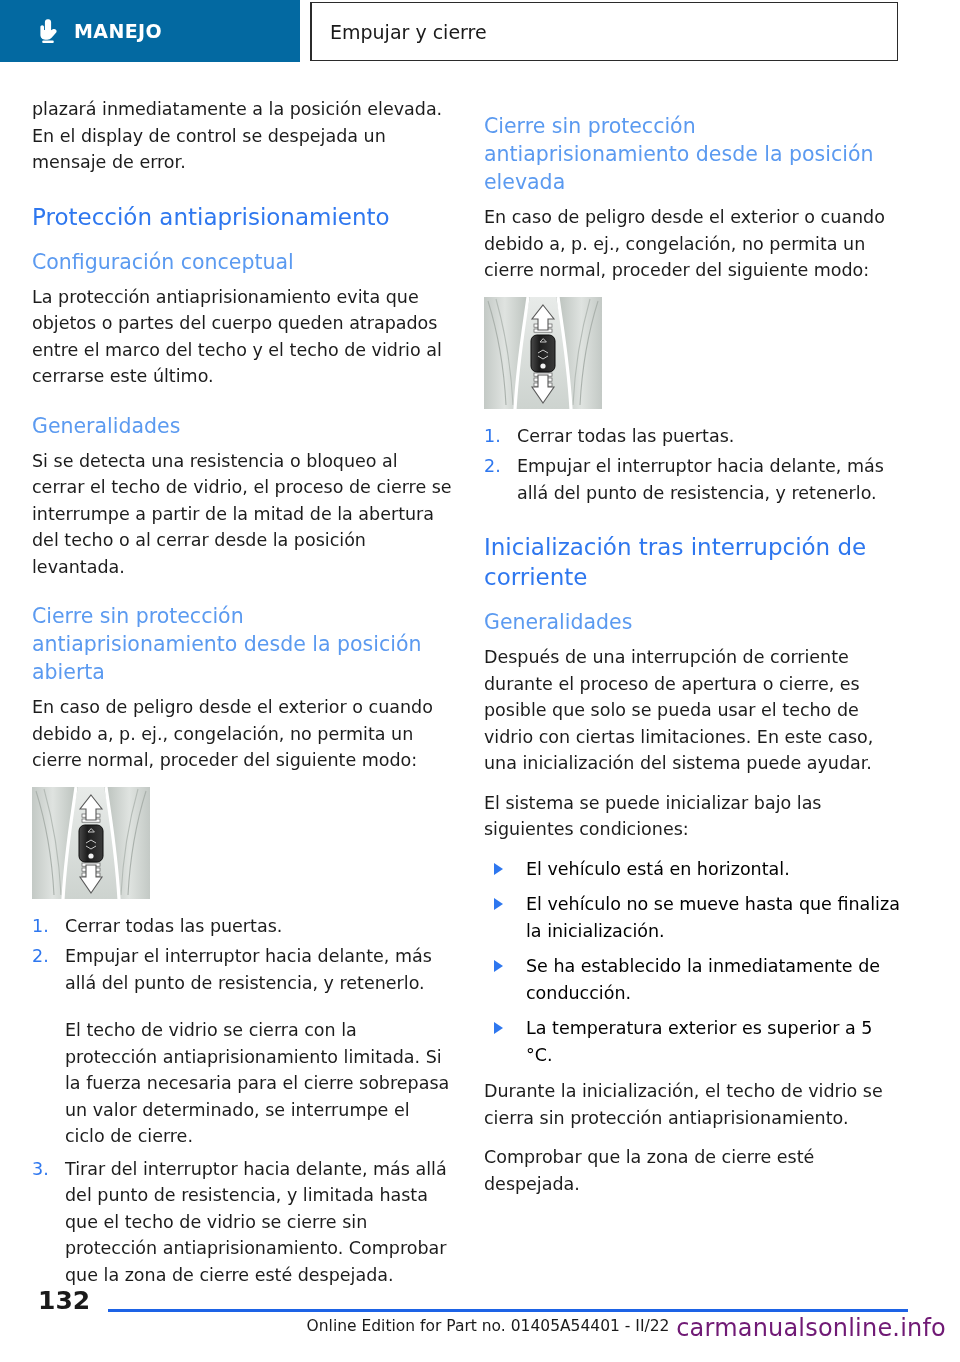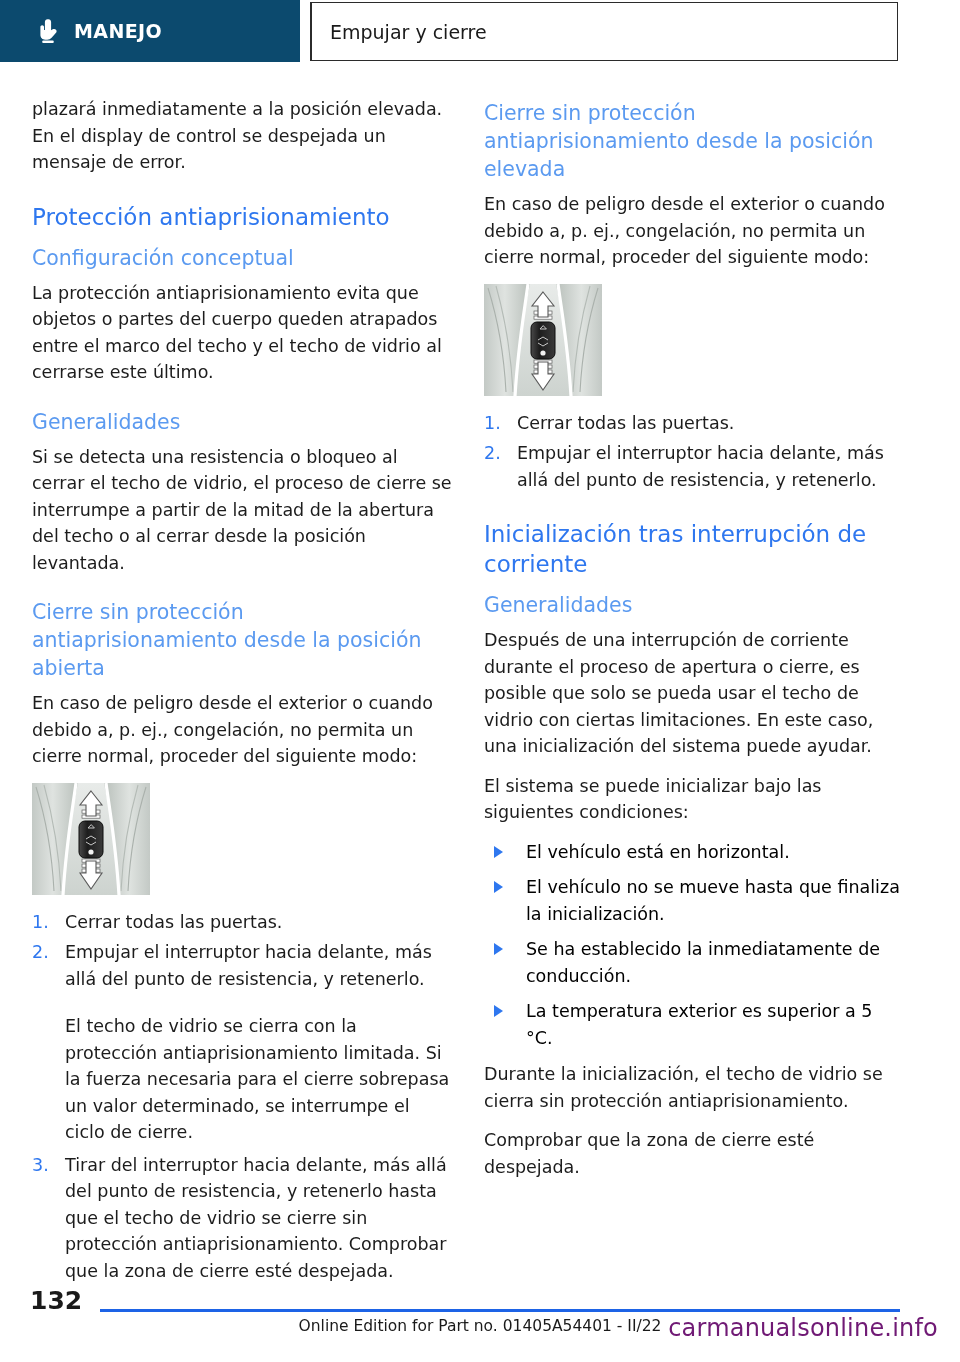--- a/index.html
+++ b/index.html
@@ -27,21 +27,21 @@
     width: 960px;
     height: 62px;
   }
 
   .header-tab {
     position: absolute;
     left: 0;
     top: 0;
     width: 300px;
     height: 62px;
-    background: #0c4a6e;
+    background: #0369a1;
     display: flex;
     align-items: center;
     padding-left: 38px;
   }
 
   .hand-icon {
     width: 22px;
     height: 26px;
     flex: 0 0 auto;
     margin-right: 14px;
@@ -103,21 +103,21 @@
   }
 
   h2.sub-title {
     color: #5b9af0;
     font-size: 20.5px;
     font-weight: normal;
     line-height: 28px;
     margin-top: 22px;
     margin-bottom: 8px;
   }
-  h2.sub-title.tight { margin-top: 3px; }
+  h2.sub-title.tight { margin-top: 16px; }
 
   p.body {
     font-size: 17.5px;
     line-height: 26.5px;
     color: #1c1c1c;
     margin-bottom: 13px;
   }
 
   
   .figure {
@@ -181,21 +181,21 @@
     width: 0;
     height: 0;
     border-left: 9px solid #2e77ef;
     border-top: 6px solid transparent;
     border-bottom: 6px solid transparent;
   }
 
   
   .footer {
     position: absolute;
-    left: 0;
+    left: 8px;
     bottom: 0;
     width: 952px;
     height: 90px;
   }
 
   .page-number {
     position: absolute;
     left: 30px;
     top: 14px;
     font-size: 25px;
@@ -331,21 +331,21 @@
           <span class="num">2.</span>
           <span>Empujar el interruptor hacia delante, más allá del punto de resistencia, y retenerlo.</span>
         </li>
       </ol>
 
       <div class="substep">El techo de vidrio se cierra con la protección antiaprisionamiento limitada. Si la fuerza necesaria para el cierre sobrepasa un valor determinado, se interrumpe el ciclo de cierre.</div>
 
       <ol class="steps">
         <li>
           <span class="num">3.</span>
-          <span>Tirar del interruptor hacia delante, más allá del punto de resistencia, y retenerlo hasta que el techo de vidrio se cierre sin protección antiaprisionamiento. Comprobar que la zona de cierre esté despejada.</span>
+          <span>Tirar del interruptor hacia delante, más allá del punto de resistencia, y limitada hasta que el techo de vidrio se cierre sin protección antiaprisionamiento. Comprobar que la zona de cierre esté despejada.</span>
         </li>
       </ol>
 
     </div>
 
     <div class="column right">
 
       <h2 class="sub-title tight">Cierre sin protección antiaprisionamiento desde la posición elevada</h2>
 
       <p class="body">En caso de peligro desde el exterior o cuando debido a, p. ej., congelación, no permita un cierre normal, proceder del siguiente modo:</p>

